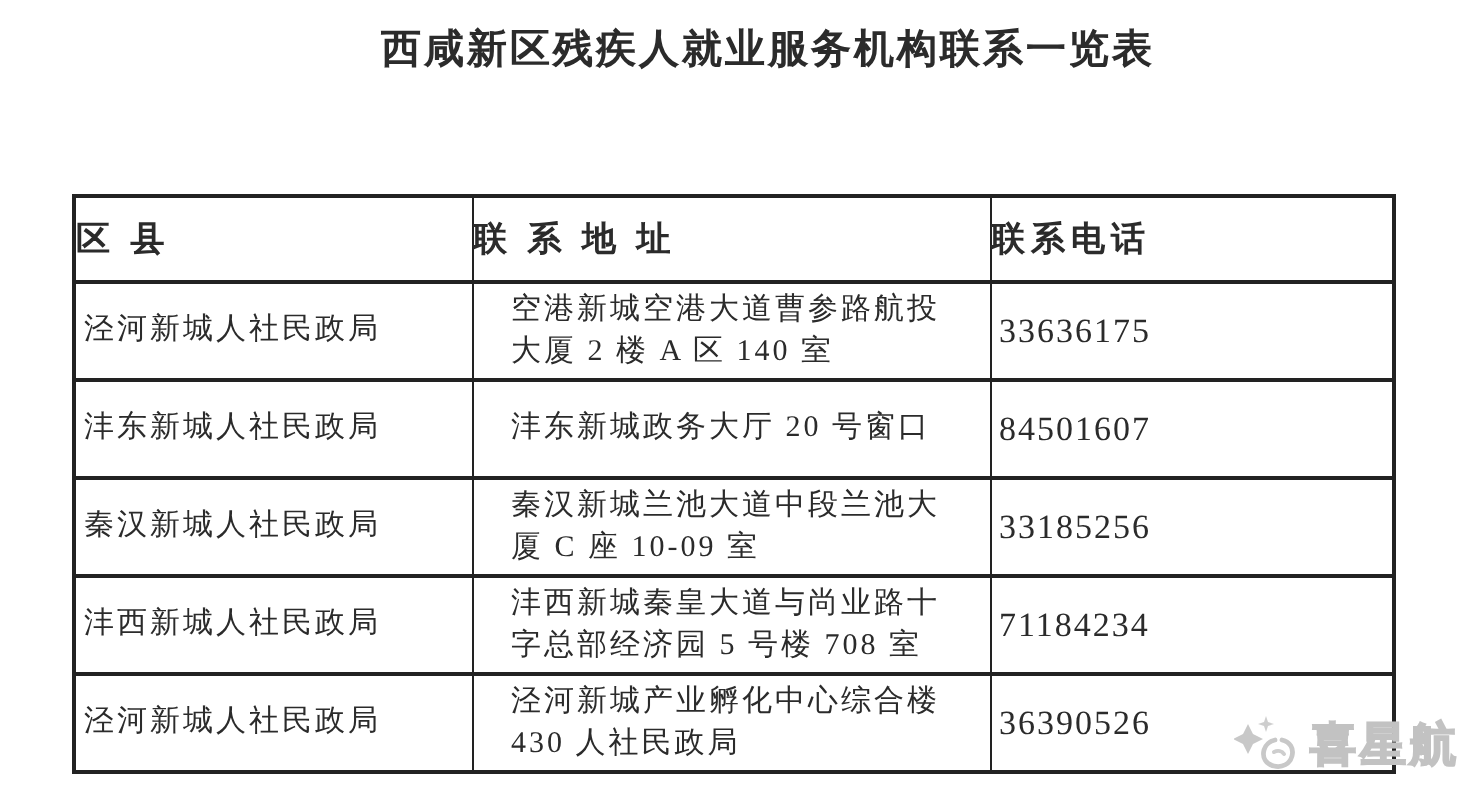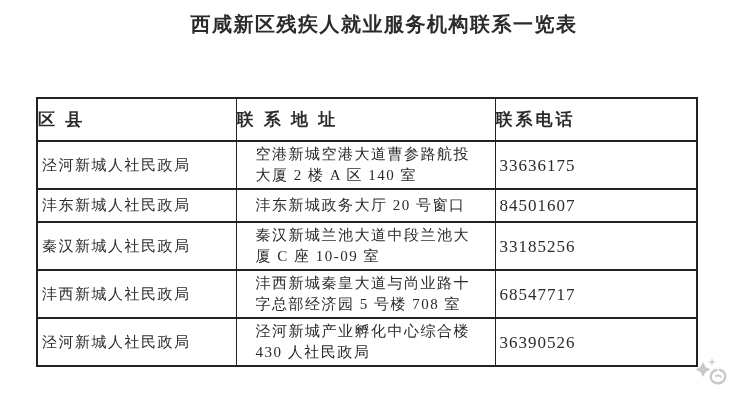--- a/index.html
+++ b/index.html
@@ -48,21 +48,21 @@
     text-align: left;
     vertical-align: middle;
   }
   .contact-table th {
     height: 43px;
     font-size: 17px;
     font-weight: bold;
     letter-spacing: 3px;
   }
   .contact-table td {
-    height: 33px;
+    height: 49px;
     font-size: 15px;
     line-height: 21px;
     letter-spacing: 1.5px;
     padding: 2px 4px;
   }
   td.c-address { padding: 2px 19px; }
   td.c-phone {
     font-size: 17px;
     letter-spacing: 1px;
     border-radius: 13px;
@@ -119,34 +119,35 @@
           <td class="c-phone">84501607</td>
         </tr>
         <tr>
           <td class="c-district">秦汉新城人社民政局</td>
           <td class="c-address">秦汉新城兰池大道中段兰池大厦 C 座 10-09 室</td>
           <td class="c-phone">33185256</td>
         </tr>
         <tr>
           <td class="c-district">沣西新城人社民政局</td>
           <td class="c-address">沣西新城秦皇大道与尚业路十字总部经济园 5 号楼 708 室</td>
-          <td class="c-phone">68547717</td>
+          <td class="c-phone">71184234</td>
         </tr>
         <tr>
           <td class="c-district">泾河新城人社民政局</td>
           <td class="c-address">泾河新城产业孵化中心综合楼 430 人社民政局</td>
           <td class="c-phone">36390526</td>
         </tr>
       </tbody>
   </table>
 
   <div class="watermark">
     <span>
       <svg width="34" height="36" viewBox="0 0 34 36" fill="none">
         <path d="M7 8 L9.5 13 L14.5 15.5 L9.5 18 L7 23 L4.5 18 L-0.5 15.5 L4.5 13 Z" fill="#c8c8c8"></path>
         <path d="M16 4 L17 7 L20 8 L17 9 L16 12 L15 9 L12 8 L15 7 Z" fill="#cecece"></path>
         <path d="M24 16 c4 1 6 4 5 8 c-1 4 -5 6 -9 5 c-4 -1 -6 -4 -5 -8 c0.7 -2.5 3 -4.5 5.5 -5" stroke="#c8c8c8" stroke-width="2.4" stroke-linecap="round"></path>
         <path d="M20 22 c2 -1 4 -0.5 5 1" stroke="#cecece" stroke-width="2" stroke-linecap="round"></path>
       </svg>
     </span>
+    <span class="wm-text">喜星航</span>
   </div>
 
 </div>
 
 </body></html>

